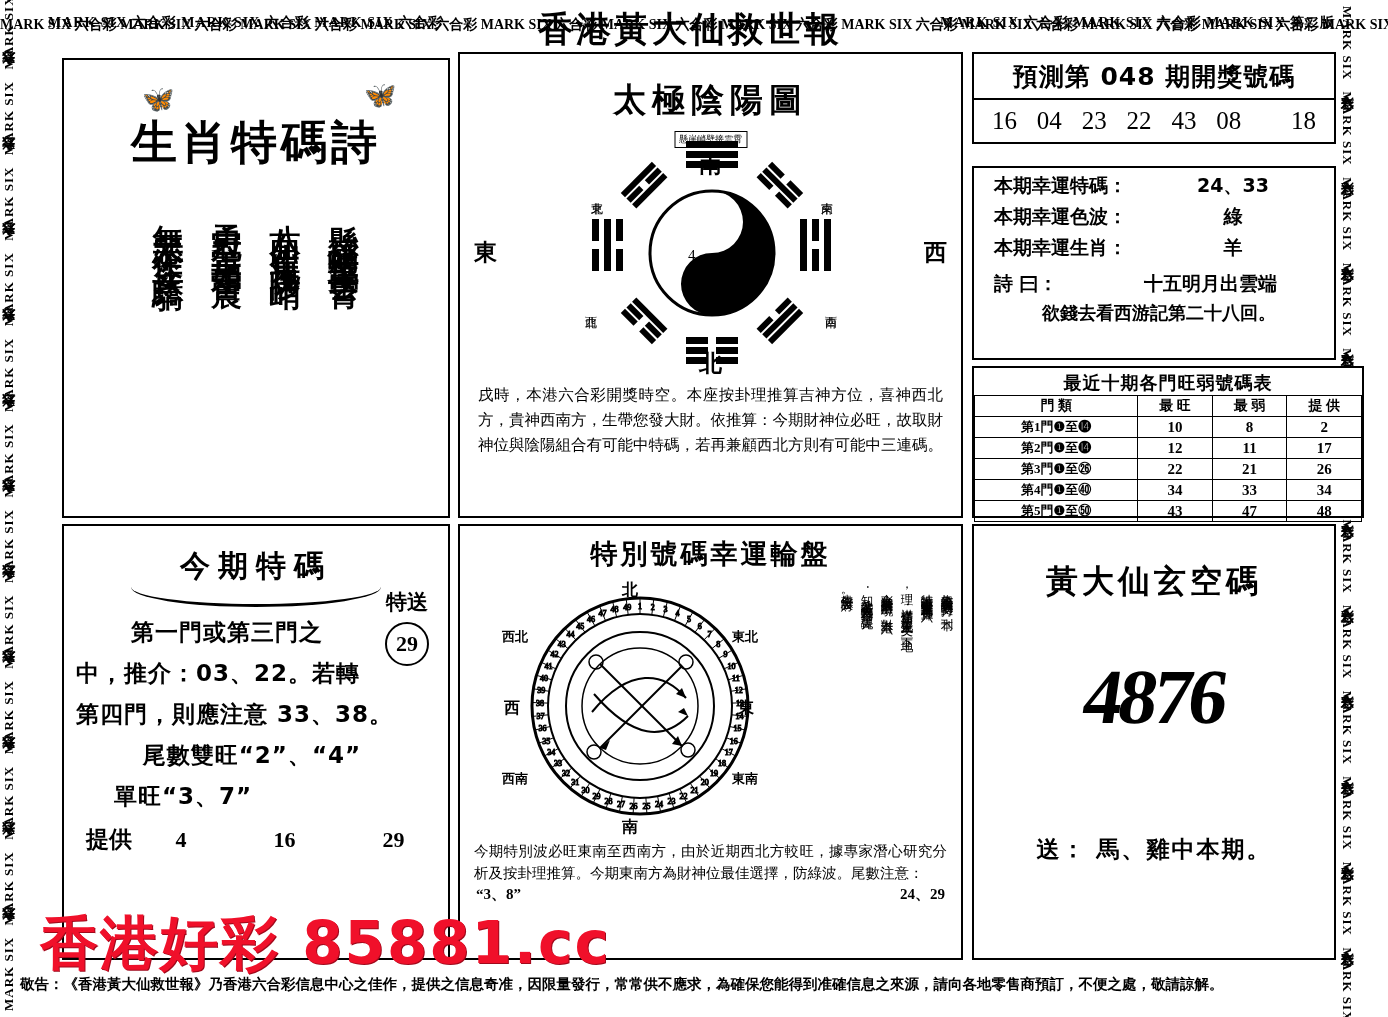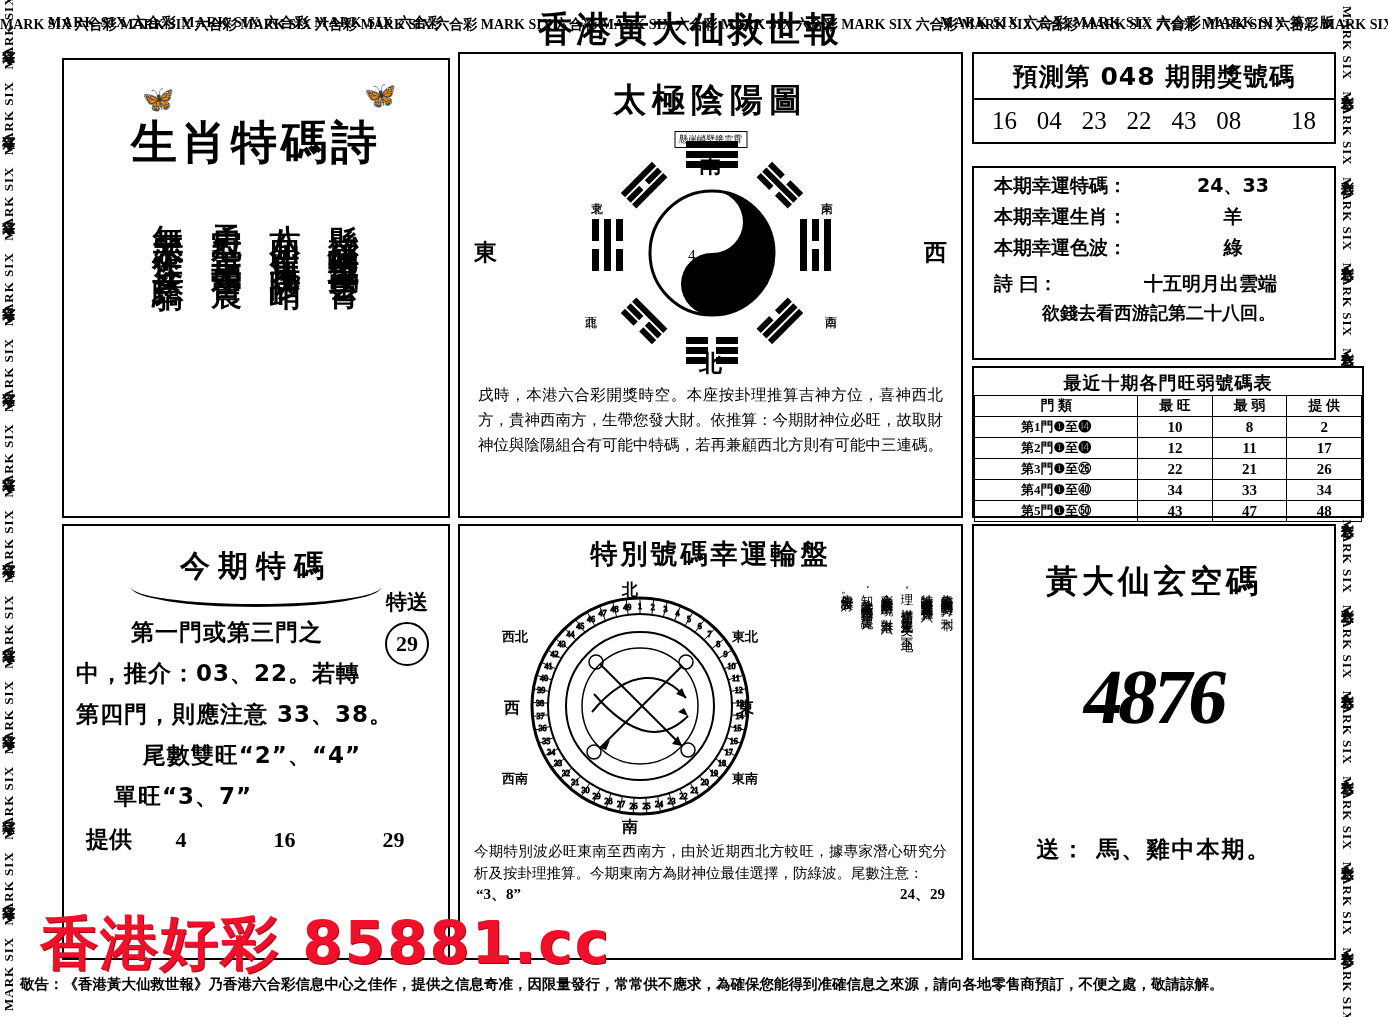--- a/index.html
+++ b/index.html
@@ -117,21 +117,21 @@
     display:flex; justify-content:space-around; align-items:center;
     font-size:25px; font-family:"Liberation Serif",serif; margin-top:7px;
     padding:0 8px;
   }
   .nums .sep { width:10px; }
 
   
   #panelD { left:972px; top:166px; width:364px; height:194px; }
   .luck-row {
     display:flex; align-items:center; font-size:19px; font-weight:bold;
-    padding:5px 12px 0 12px; font-family:"DejaVu Sans",sans-serif;margin-left:8px;
+    padding:5px 12px 0 20px; font-family:"DejaVu Sans",sans-serif;
   }
   .luck-row .lbl { width:150px; }
   .luck-row .val { flex:1; text-align:center; font-weight:bold; }
   .luck-poem {
     font-size:18px; font-weight:bold; padding:4px 12px 0 12px;
     font-family:"DejaVu Sans",sans-serif;
   }
   .luck-poem .l2 { padding-left:56px; }
 
   
@@ -372,26 +372,26 @@
       <span>18</span>
     </div>
   </div>
 
   <div class="panel" id="panelD">
     <div class="luck-row">
       <span class="lbl">本期幸運特碼：</span>
       <span class="val">24、33</span>
     </div>
     <div class="luck-row">
+      <span class="lbl">本期幸運色波：</span>
+      <span class="val">綠</span>
+    </div>
+    <div class="luck-row">
       <span class="lbl">本期幸運生肖：</span>
       <span class="val">羊</span>
-    </div>
-    <div class="luck-row">
-      <span class="lbl">本期幸運色波：</span>
-      <span class="val">綠</span>
     </div>
     <div class="luck-row" style="padding-top:10px;">
       <span class="lbl">詩 曰：</span>
       <span style="flex:1;">十五明月出雲端</span>
     </div>
     <div class="luck-poem">
       <span class="l2">欲錢去看西游記第二十八回。</span>
     </div>
   </div>
 

